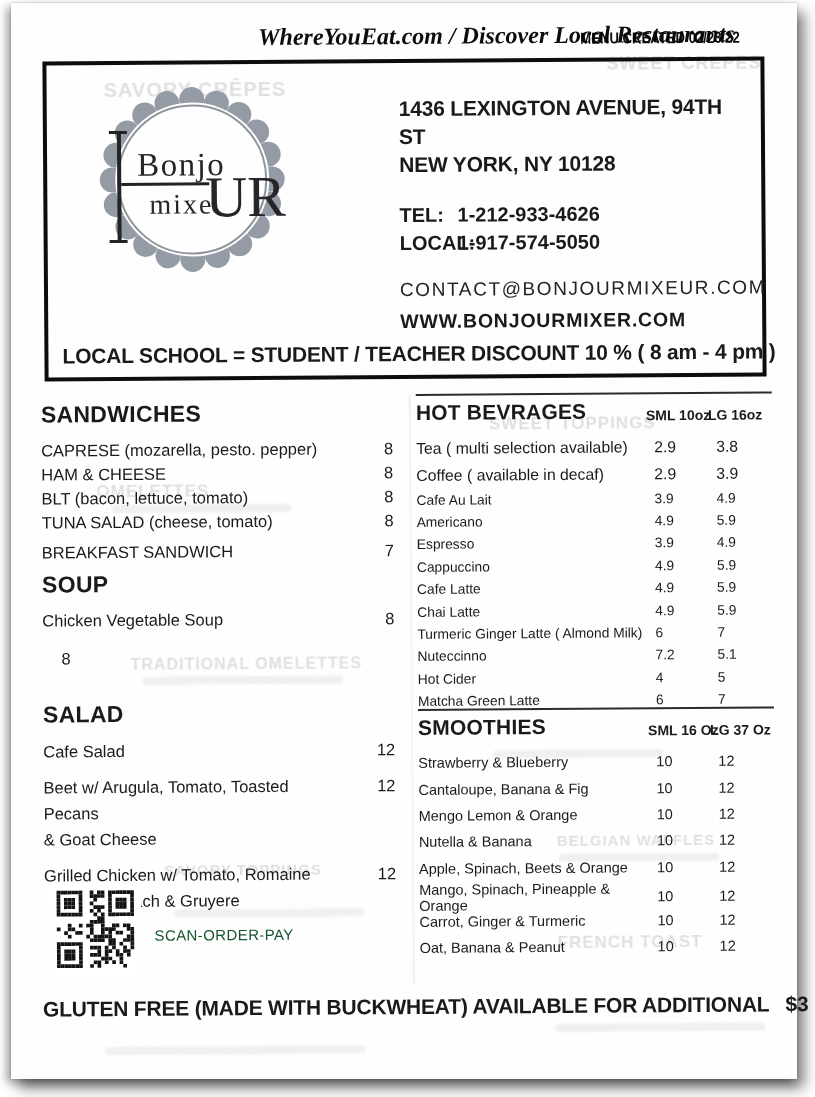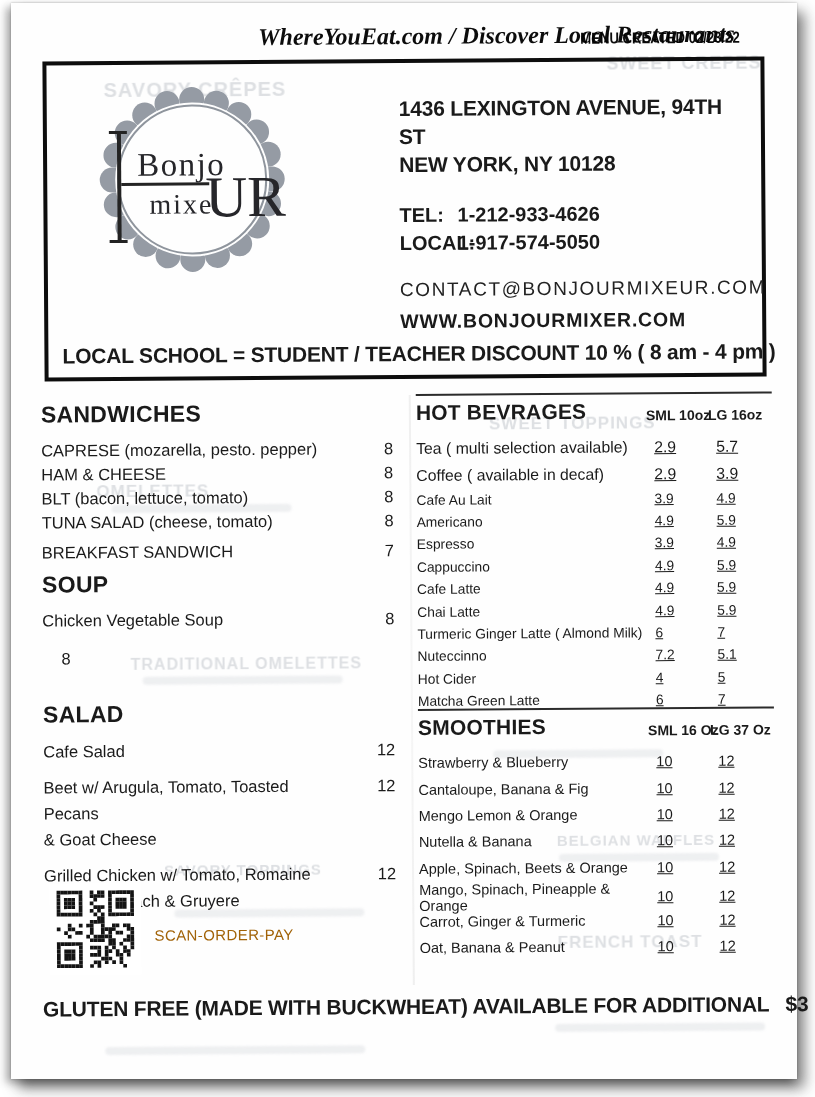--- a/index.html
+++ b/index.html
@@ -45,25 +45,25 @@
   
   .rcol{position:absolute;left:405px;width:356px;border-top:2px solid #2b2b2b;padding-top:5px;}
   .hb{top:391px;}
   .sm{top:706px;}
   .phead{display:grid;grid-template-columns:1fr 62px 64px;align-items:end;padding-bottom:10px;}
   .ptitle{font-size:21px;font-weight:800;letter-spacing:.2px;}
   .collbl{font-size:14px;font-weight:700;white-space:nowrap;}
   .prow{display:grid;grid-template-columns:1fr 62px 64px;align-items:center;height:22.4px;font-size:13.8px;}
   .sm .prow{height:26.4px;font-size:14.5px;}
   .hb .rows div.prow:nth-of-type(-n+2){font-size:15.8px;height:27px;}
-  .pc{padding-left:8px;text-decoration:underline;}
+  .pc{padding-left:8px;}
 
   
   .qrwrap{position:absolute;left:35px;top:878px;width:92px;height:92px;}
-  .qrlabel{position:absolute;left:140px;top:922px;font-size:15px;letter-spacing:.4px;color:#a16207;}
+  .qrlabel{position:absolute;left:140px;top:922px;font-size:15px;letter-spacing:.4px;color:#14532d;}
   .footer{position:absolute;left:28px;top:992px;width:756px;font-size:21px;font-weight:800;
           letter-spacing:-.2px;white-space:nowrap;}
   .footer .fprice{margin-left:16px;}
 
   
   .ghost{position:absolute;color:#aab0b8;opacity:.38;filter:blur(.7px);font-weight:700;
          letter-spacing:1px;white-space:nowrap;pointer-events:none;}
   .g1{left:95px;top:74px;font-size:20px;}
   .g2{left:598px;top:52px;font-size:18px;}
   .g3{left:478px;top:412px;font-size:17px;}
@@ -224,21 +224,21 @@
       <div class="phead">
         <span class="ptitle">HOT BEVRAGES</span>
         <span class="collbl">SML 10oz</span>
         <span class="collbl">LG 16oz</span>
       </div>
       <div class="rows">
 
           <div class="prow">
             <span class="iname">Tea ( multi selection available)</span>
             <span class="pc">2.9</span>
-            <span class="pc">5.7</span>
+            <span class="pc">3.8</span>
           </div>
 
           <div class="prow">
             <span class="iname">Coffee ( available in decaf)</span>
             <span class="pc">2.9</span>
             <span class="pc">3.9</span>
           </div>
 
           <div class="prow">
             <span class="iname">Cafe Au Lait</span>

